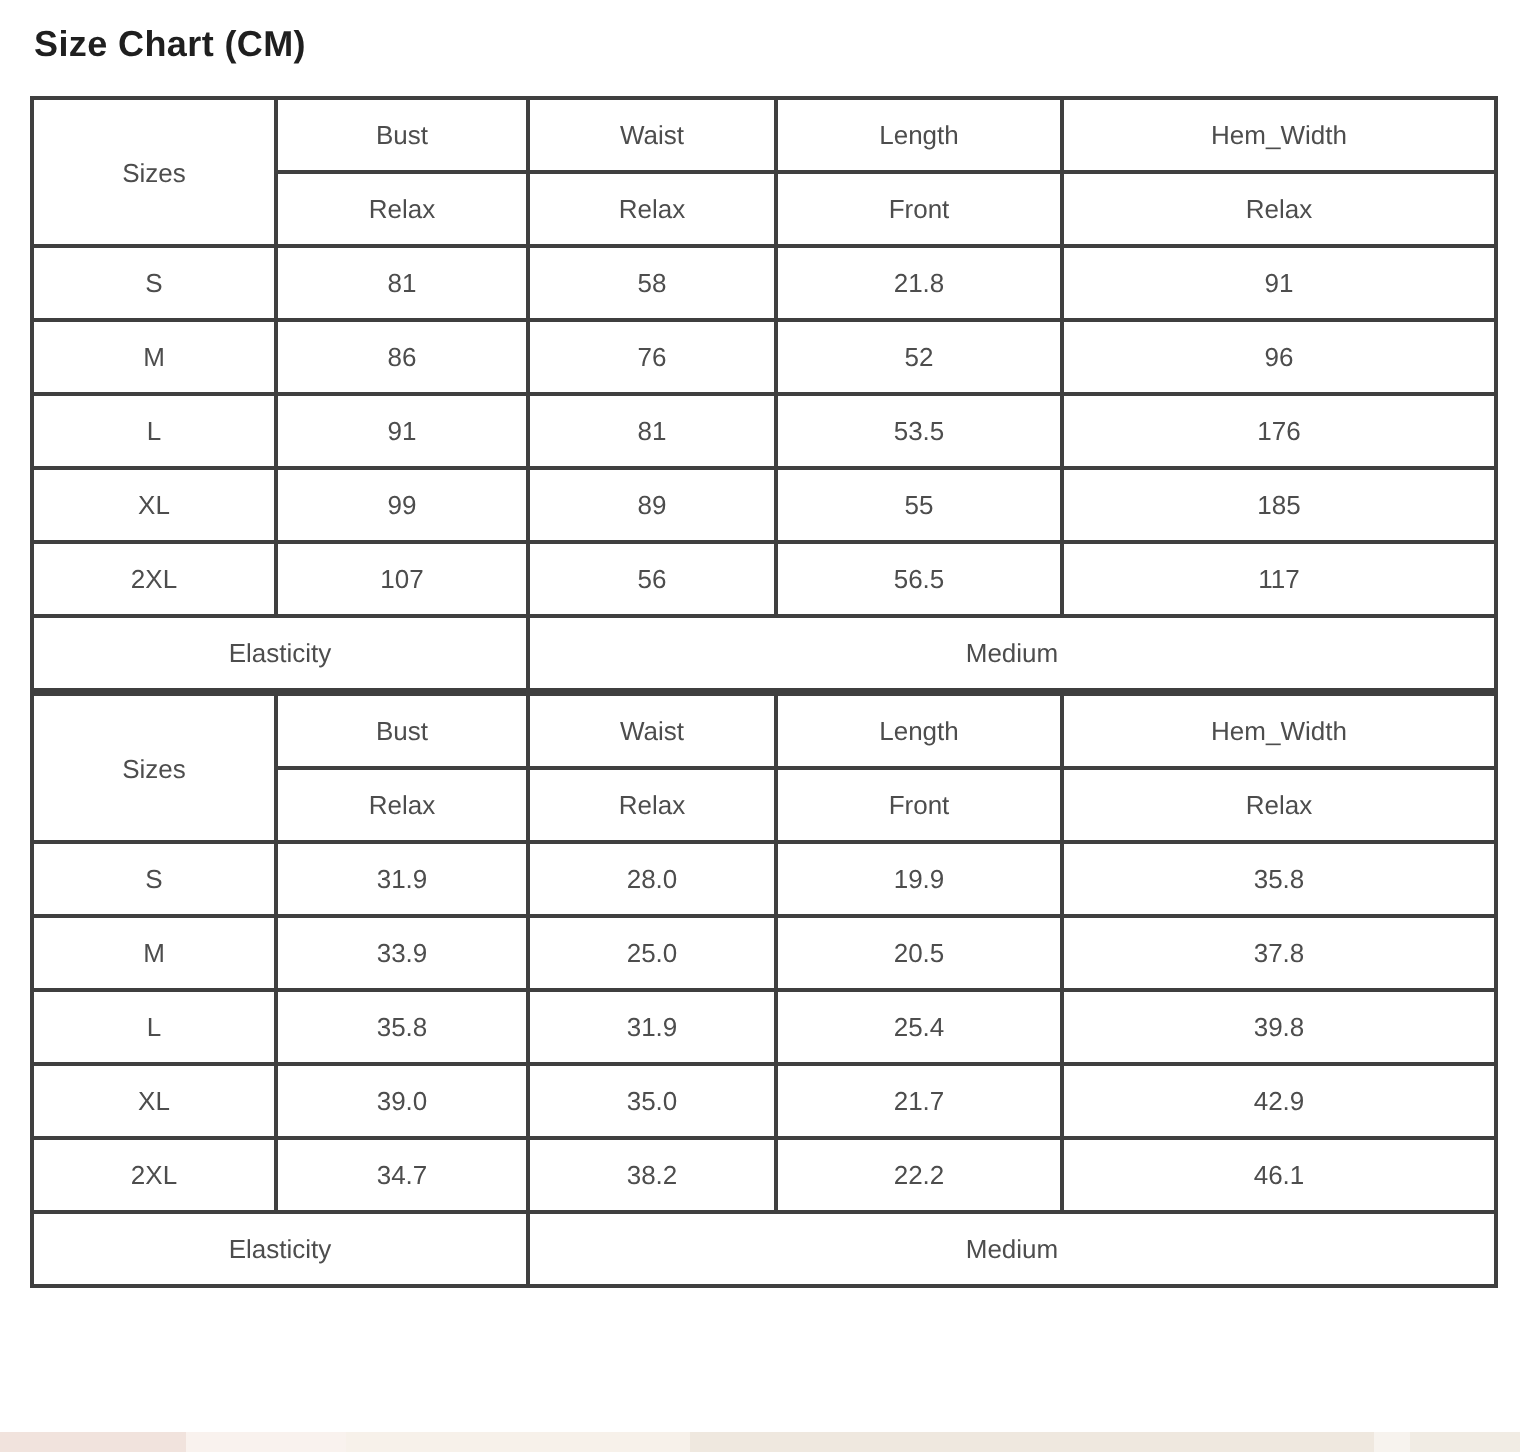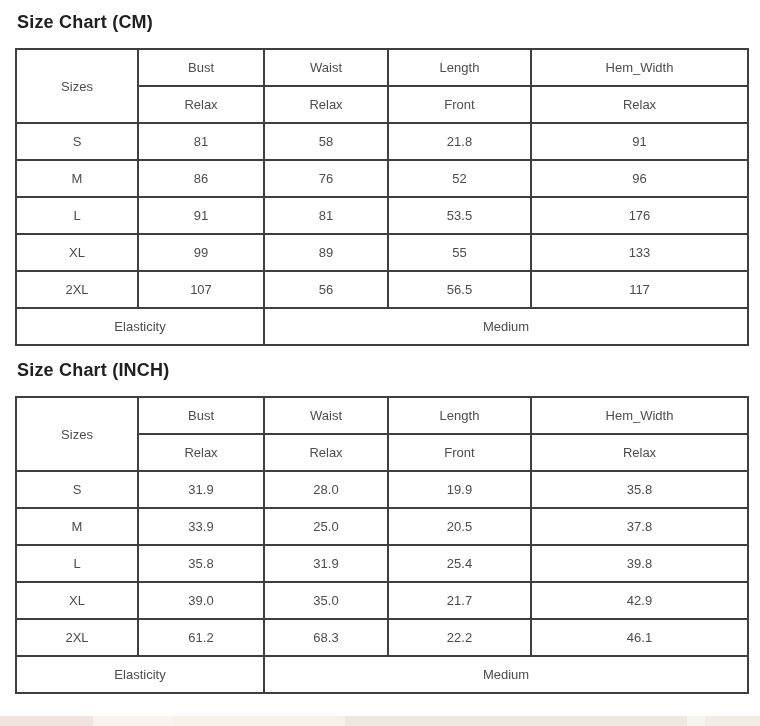--- a/index.html
+++ b/index.html
@@ -103,39 +103,38 @@
           <td>91</td>
           <td>81</td>
           <td>53.5</td>
           <td>176</td>
         </tr>
         <tr>
           <td>XL</td>
           <td>99</td>
           <td>89</td>
           <td>55</td>
-          <td>133</td>
+          <td>185</td>
         </tr>
         <tr>
           <td>2XL</td>
           <td>107</td>
           <td>56</td>
           <td>56.5</td>
           <td>117</td>
         </tr>
         <tr>
           <td colspan="2">Elasticity</td>
           <td colspan="3">Medium</td>
         </tr>
       </tbody>
     </table>
   </section>
 
   <section class="section-inch">
-    <h2 class="chart-title">Size Chart (INCH)</h2>
     <table class="size-table">
       <colgroup>
         <col style="width:122px">
           <col style="width:126px">
           <col style="width:124px">
           <col style="width:143px">
           <col style="width:217px">
       </colgroup>
       <tbody>
         <tr>
@@ -174,22 +173,22 @@
         </tr>
         <tr>
           <td>XL</td>
           <td>39.0</td>
           <td>35.0</td>
           <td>21.7</td>
           <td>42.9</td>
         </tr>
         <tr>
           <td>2XL</td>
-          <td>61.2</td>
-          <td>68.3</td>
+          <td>34.7</td>
+          <td>38.2</td>
           <td>22.2</td>
           <td>46.1</td>
         </tr>
         <tr>
           <td colspan="2">Elasticity</td>
           <td colspan="3">Medium</td>
         </tr>
       </tbody>
     </table>
   </section>

